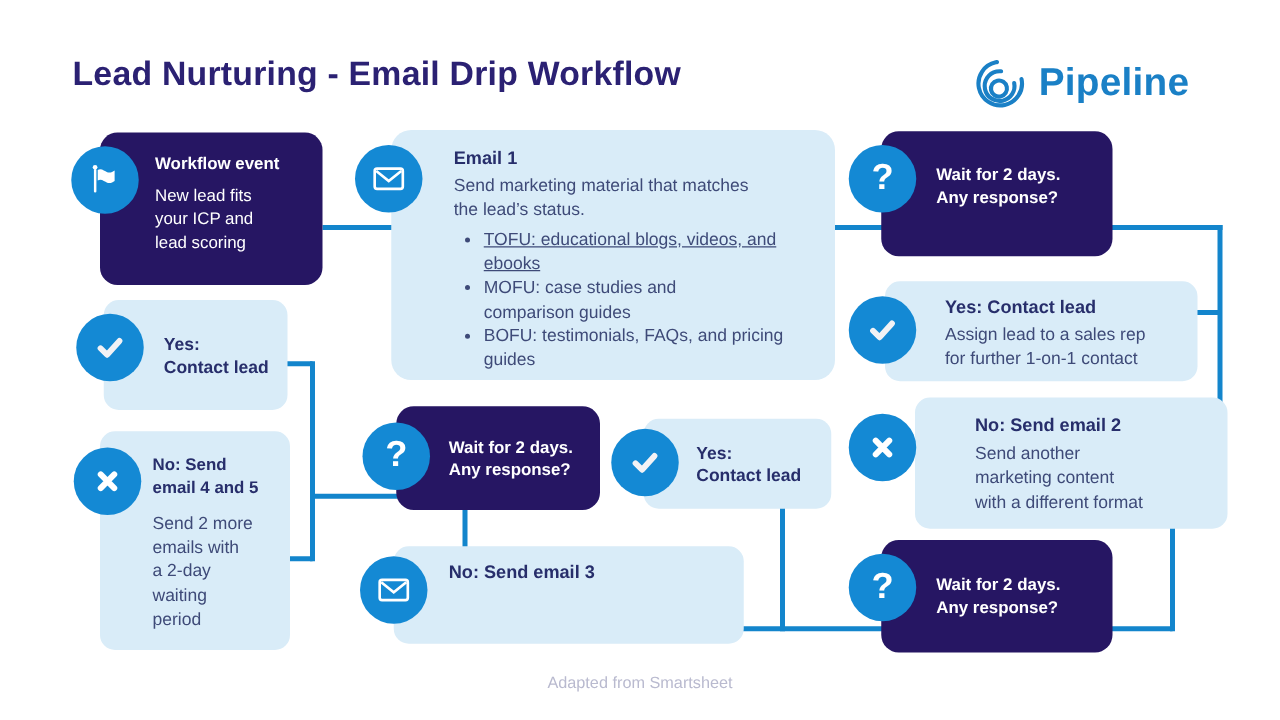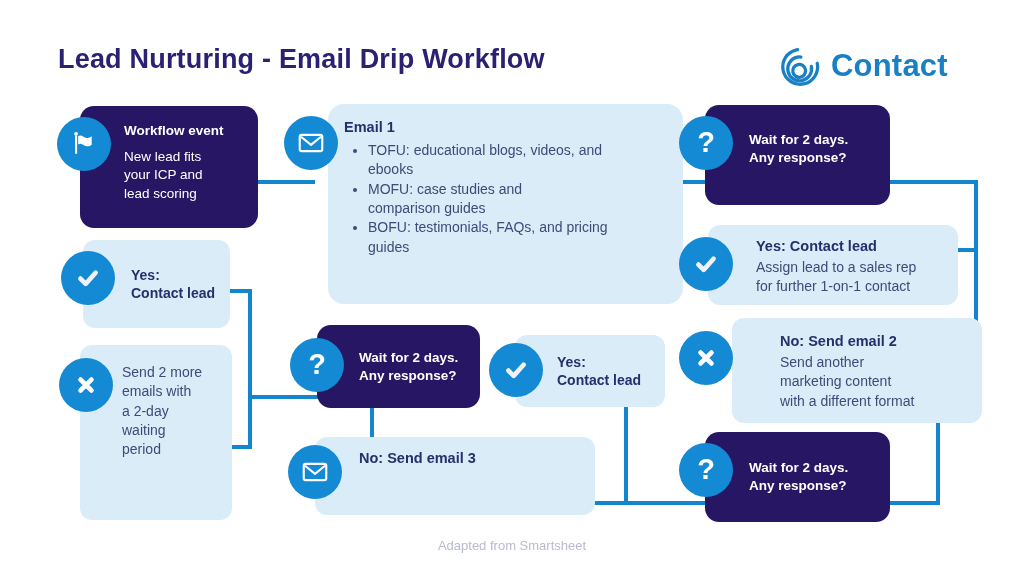--- a/index.html
+++ b/index.html
@@ -34,21 +34,21 @@
 
   <div class="title">Lead Nurturing - Email Drip Workflow</div>
   <div class="logo">
     <svg width="44" height="44" viewBox="0 0 48 48">
       <g fill="none" stroke="#1a80c6" stroke-width="3.6" stroke-linecap="round" transform="rotate(-12 24 24)">
         <circle cx="22" cy="29" r="7"></circle>
         <circle cx="23" cy="27" r="13" pathLength="100" stroke-dasharray="80 20"></circle>
         <circle cx="24" cy="25" r="19" pathLength="100" stroke-dasharray="76 24"></circle>
       </g>
     </svg>
-    <span class="logo-text">Contact</span>
+    <span class="logo-text">Pipeline</span>
   </div>
 
   <div class="line" style="left:258px;top:180px;width:57px;height:4px;"></div>
   <div class="line" style="left:666px;top:180px;width:312px;height:4px;"></div>
   <div class="line" style="left:974px;top:180px;width:4px;height:228px;"></div>
   <div class="line" style="left:956px;top:248px;width:20px;height:4px;"></div>
   <div class="line" style="left:956px;top:402px;width:20px;height:4px;"></div>
   <div class="line" style="left:936px;top:420px;width:4px;height:85px;"></div>
   <div class="line" style="left:888px;top:501px;width:50px;height:4px;"></div>
   <div class="line" style="left:593px;top:501px;width:114px;height:4px;"></div>
@@ -66,24 +66,26 @@
 lead scoring</div>
   </div>
   <div class="circle" style="left:57px;top:117px;">
     <svg width="28" height="28" viewBox="0 0 24 24">
       <circle cx="5.2" cy="3.3" r="1.6" fill="#fff"></circle>
       <rect x="4.4" y="4.4" width="1.7" height="16.2" rx="0.8" fill="#fff"></rect>
       <path d="M7 5.2 C9.5 3.6 11.5 6 13.5 6.6 C15.5 7.2 17 6.6 18.6 5.4 L18.6 12.6 C17 13.8 15.5 14.4 13.5 13.8 C11.5 13.2 9.5 10.8 7 12.4 Z" fill="#fff"></path>
     </svg>
   </div>
 
-  <div class="box light" style="left:313px;top:104px;width:355px;height:200px;padding:14px 8px 8px 16px;border-radius:16px;margin-left:15px;">
+  <div class="box light" style="left:313px;top:104px;width:355px;height:200px;padding:14px 8px 8px 50px;border-radius:16px;">
     <div class="h" style="margin-bottom:2px;">Email 1</div>
+    <div class="b">Send marketing material that matches
+the lead’s status.</div>
     <ul class="bullets">
-      <li style="max-width:250px;">TOFU: educational blogs, videos, and ebooks</li>
+      <li style="max-width:250px;text-decoration:underline;">TOFU: educational blogs, videos, and ebooks</li>
       <li style="max-width:220px;">MOFU: case studies and comparison guides</li>
       <li style="max-width:250px;">BOFU: testimonials, FAQs, and pricing guides</li>
     </ul>
   </div>
   <div class="circle" style="left:284px;top:116px;">
     <svg width="30" height="30" viewBox="0 0 24 24" fill="none" stroke="#fff" stroke-width="1.7">
       <rect x="3" y="5.5" width="18" height="13" rx="1.5"></rect>
       <path d="M4 7 L12 13.5 L20 7"></path>
     </svg>
   </div>
@@ -131,20 +133,22 @@
     <div class="h" style="font-size:14px;">Yes:
 Contact lead</div>
   </div>
   <div class="circle" style="left:61px;top:251px;">
     <svg width="28" height="28" viewBox="0 0 24 24" fill="none" stroke="#f2f2f5" stroke-width="4" stroke-linecap="round" stroke-linejoin="round">
       <path d="M5.5 12.5 L10 17 L18.5 7.5"></path>
     </svg>
   </div>
 
   <div class="box light" style="left:80px;top:345px;width:152px;height:175px;padding:18px 4px 6px 42px;border-radius:12px;">
+    <div class="h" style="font-size:13.5px;margin-bottom:10px;">No: Send
+email 4 and 5</div>
     <div class="b">Send 2 more
 emails with
 a 2-day
 waiting
 period</div>
   </div>
   <div class="circle" style="left:59px;top:358px;">
     <svg width="26" height="26" viewBox="0 0 24 24" fill="none" stroke="#fff" stroke-width="4.4" stroke-linecap="round">
       <path d="M7 7 L17 17 M17 7 L7 17"></path>
     </svg>

